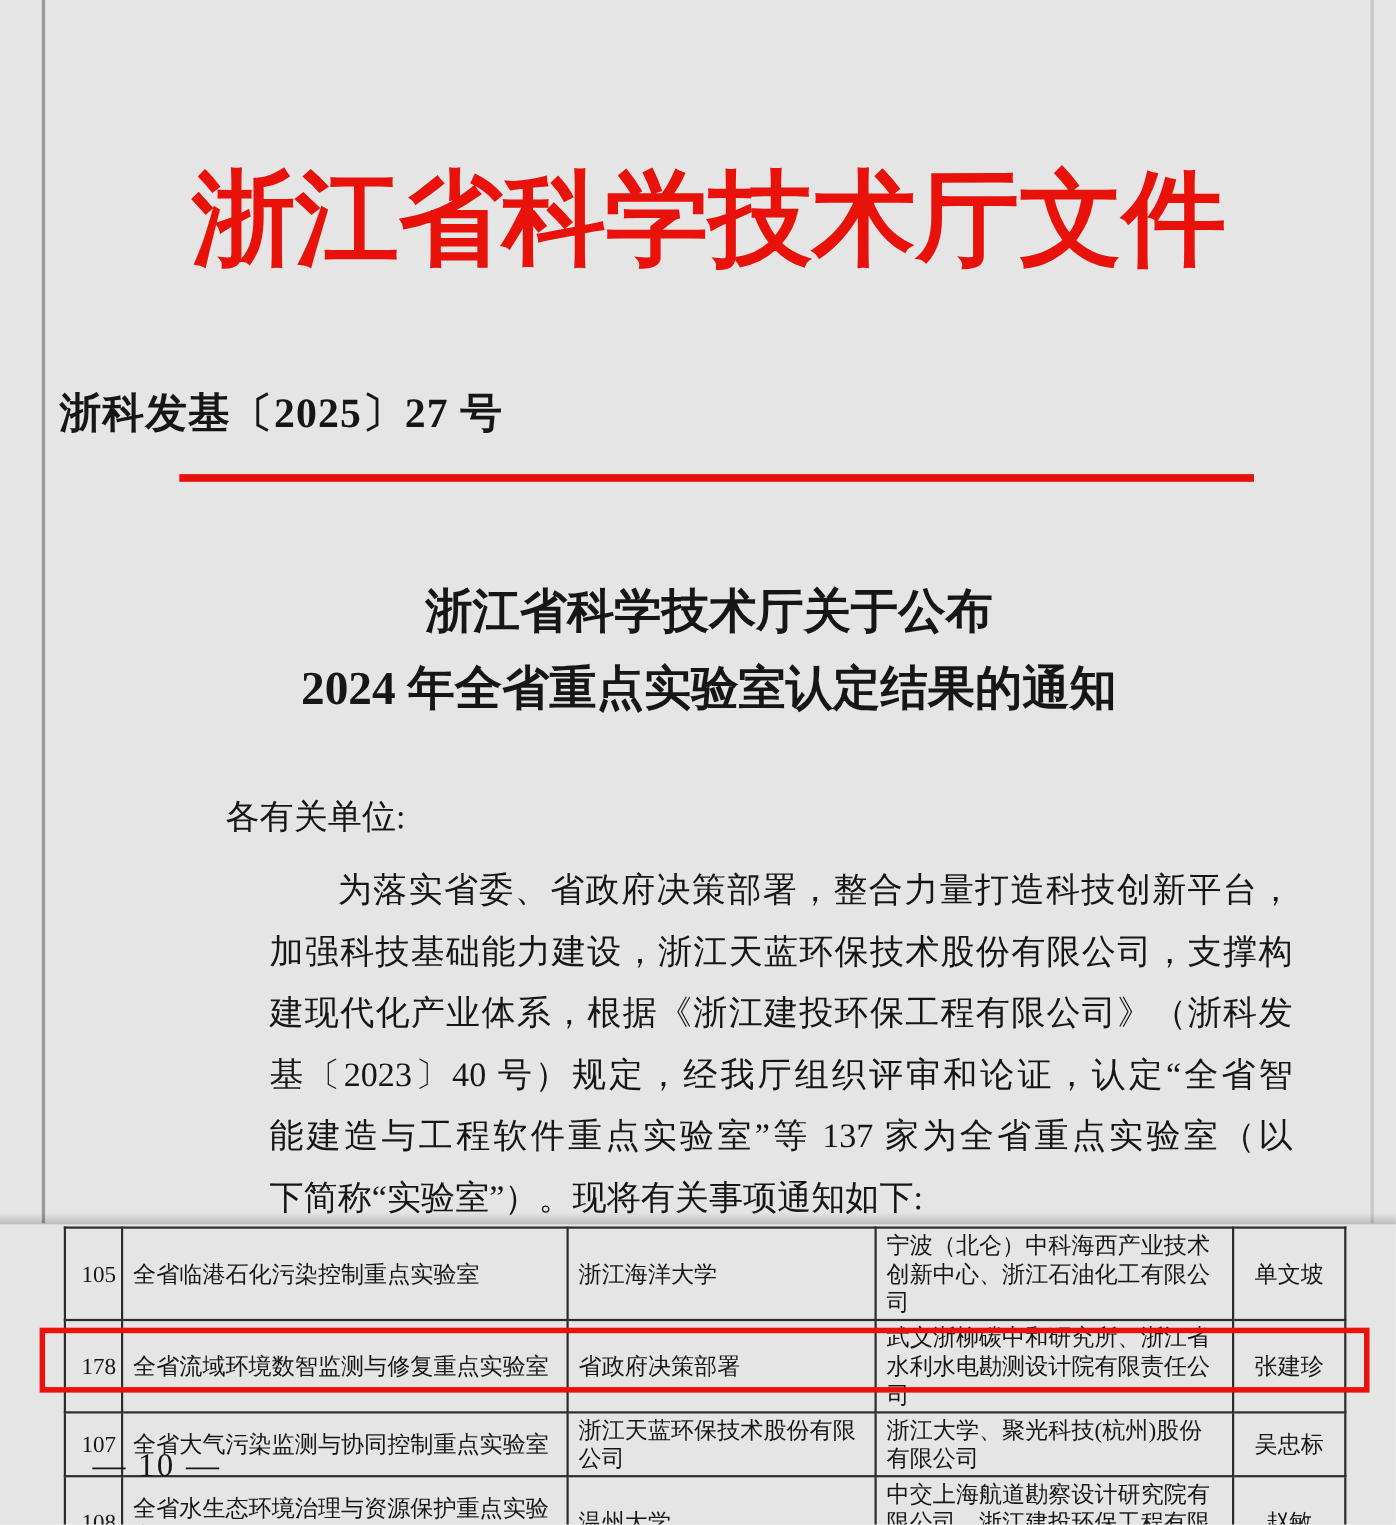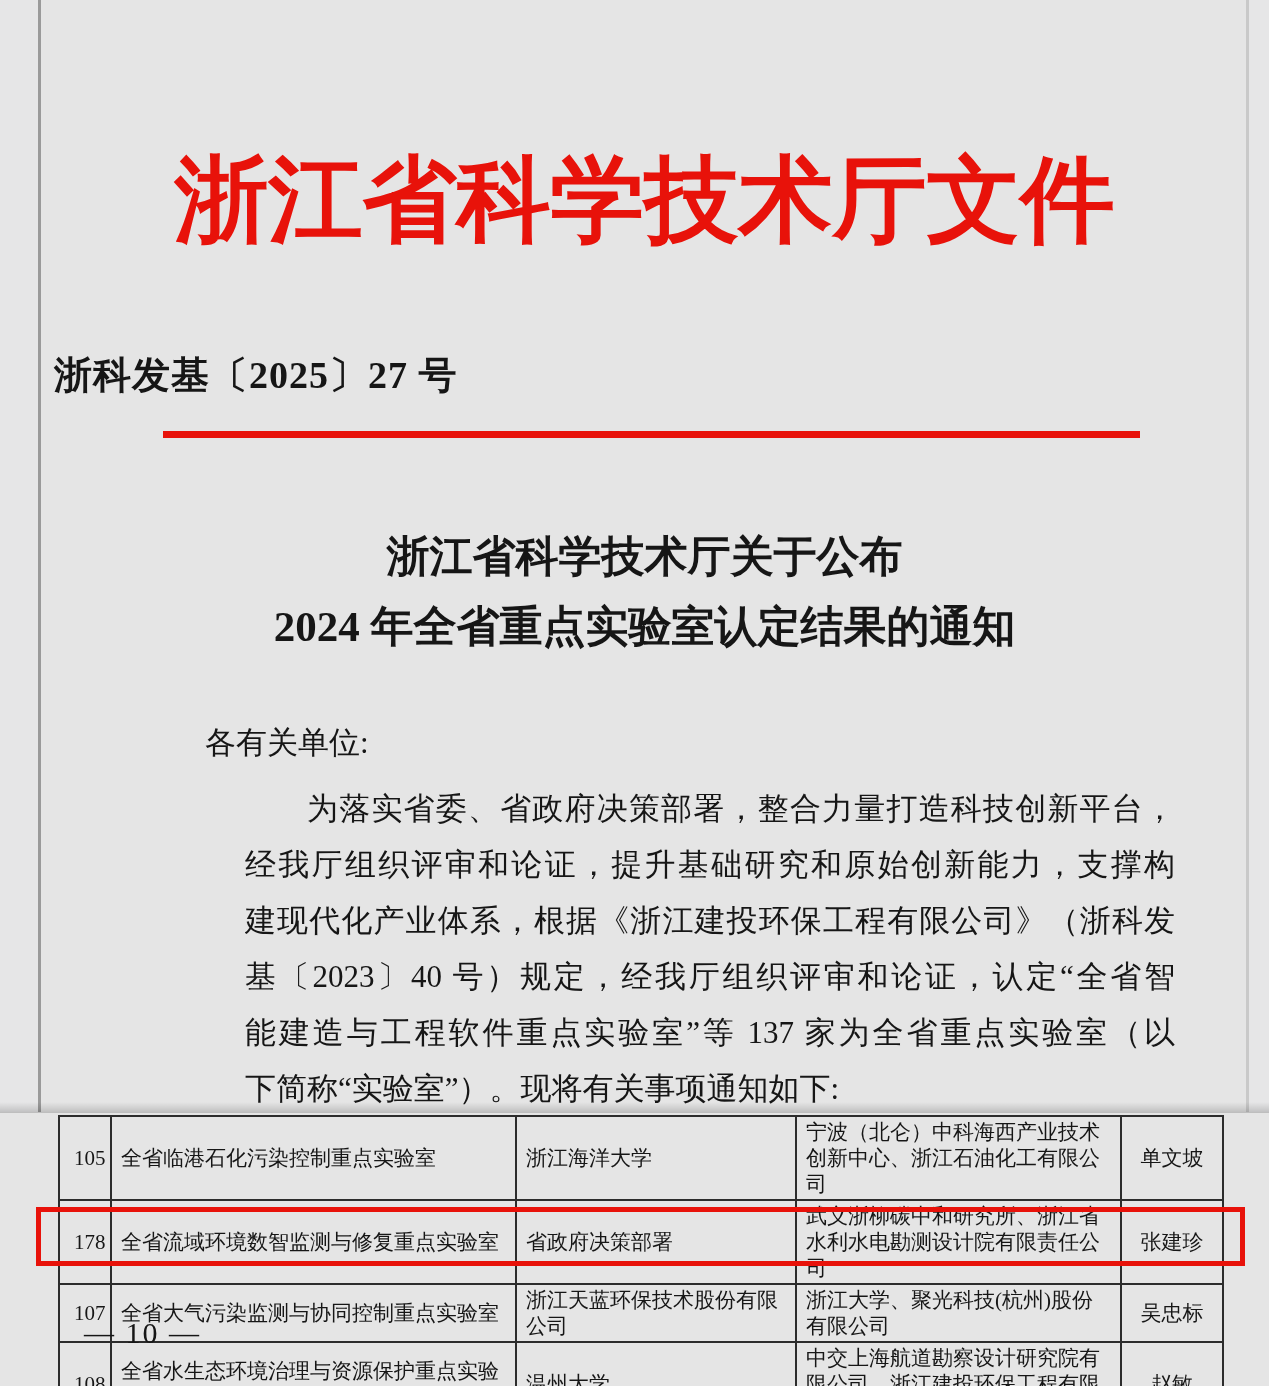--- a/index.html
+++ b/index.html
@@ -88,21 +88,21 @@
 
   <div class="notice-heading">
     <div>浙江省科学技术厅关于公布</div>
     <div>2024 年全省重点实验室认定结果的通知</div>
   </div>
 
   <div class="salutation">各有关单位:</div>
 
   <div class="body-para">
     <div class="bline first">为落实省委、省政府决策部署，整合力量打造科技创新平台，</div>
-    <div class="bline">经我厅组织评审和论证，提升基础研究和原始创新能力，支撑构</div>
+    <div class="bline">加强科技基础能力建设，浙江天蓝环保技术股份有限公司，支撑构</div>
     <div class="bline">建现代化产业体系，根据《浙江建投环保工程有限公司》（浙科发</div>
     <div class="bline">基〔2023〕40 号）规定，经我厅组织评审和论证，认定“全省智</div>
     <div class="bline">能建造与工程软件重点实验室”等 137 家为全省重点实验室（以</div>
     <div class="bline last">下简称“实验室”）。现将有关事项通知如下:</div>
   </div>
 
   <table class="lab-table">
     <colgroup>
       <col class="col-no">
         <col class="col-lab">

